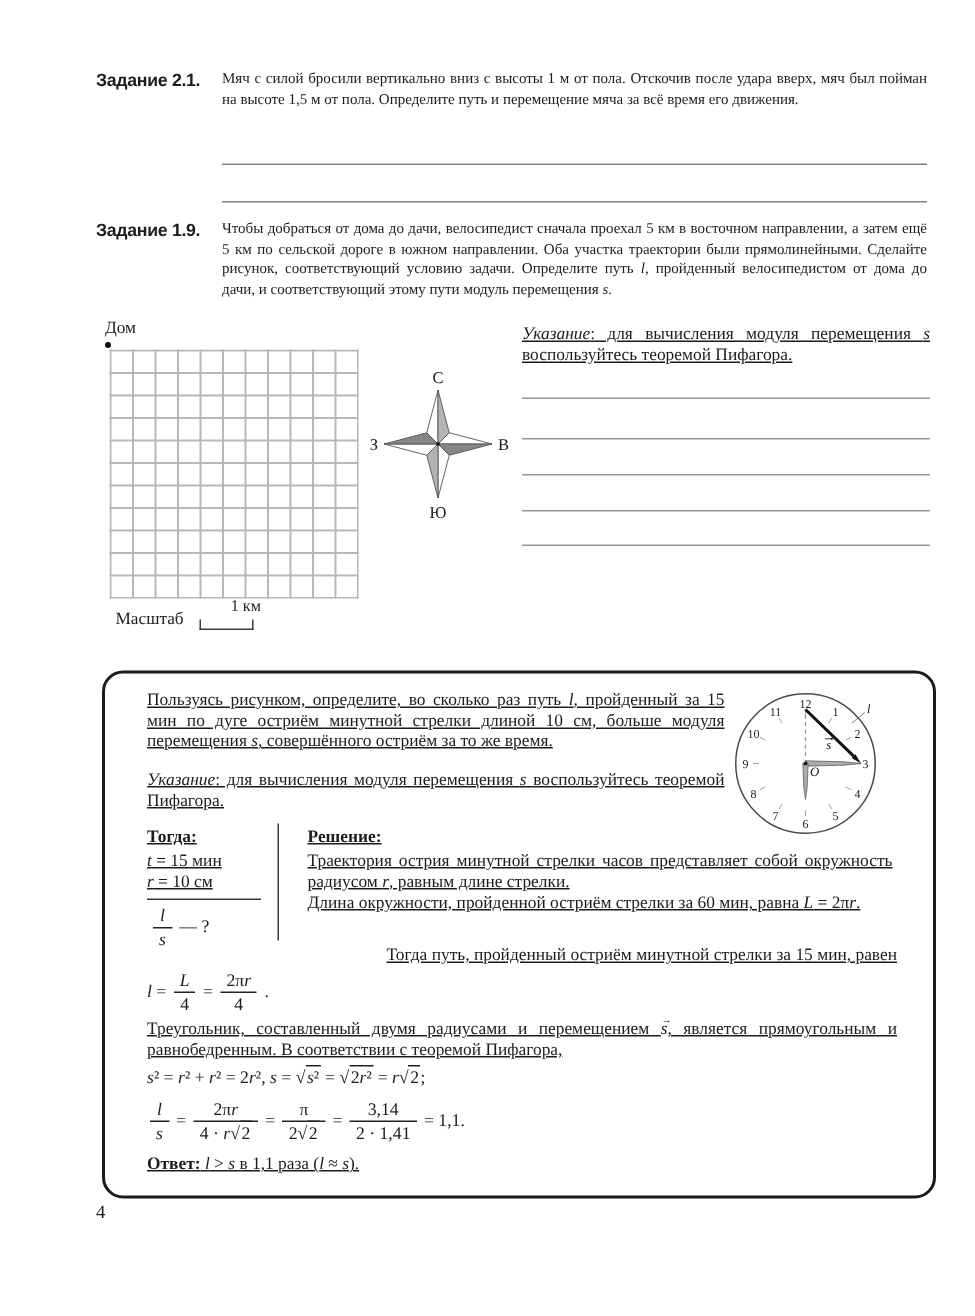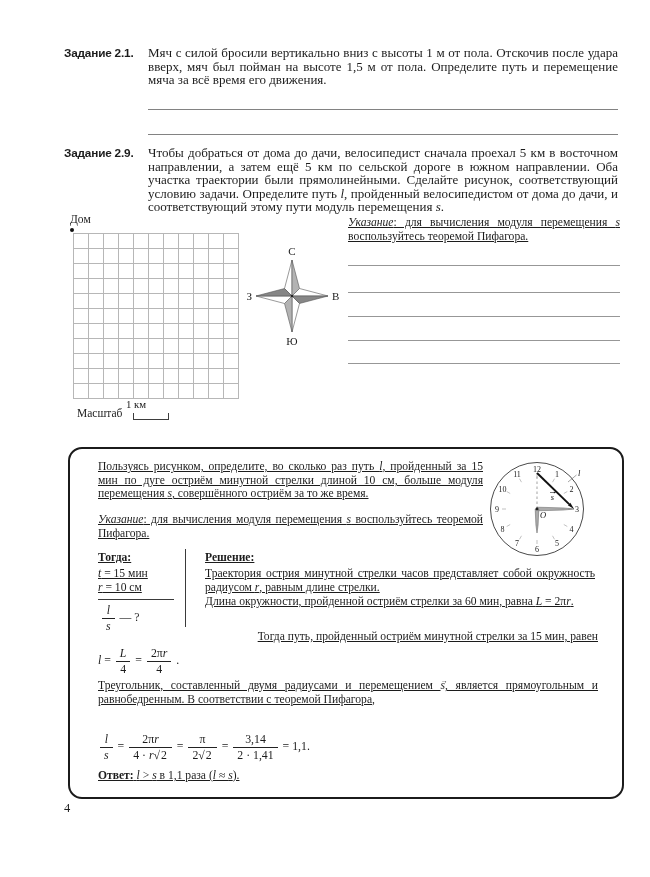--- a/index.html
+++ b/index.html
@@ -1,34 +1,34 @@
 <!DOCTYPE html>
 <html><head>
 <meta charset="utf-8">
 <style>
   html,body{margin:0;padding:0;background:#ffffff;}
   .page{position:relative;width:650px;height:877px;background:#fff;overflow:hidden;
         font-family:"Liberation Serif",serif;color:#1c1c1c;}
   .task-label{position:absolute;left:64px;width:82px;font-family:"Liberation Sans",sans-serif;
         font-weight:bold;font-size:11.8px;letter-spacing:-0.2px;}
-  .task-text{position:absolute;left:148px;width:470px;font-size:13px;line-height:13.6px;
+  .task-text{position:absolute;left:148px;width:470px;font-size:10px;line-height:13.6px;
         text-align:justify;}
   .par{font-size:11.6px;line-height:13.6px;text-align:justify;position:absolute;text-decoration:underline;}
   .ans-line{position:absolute;height:0;border-top:1.6px solid #828282;}
   .ans-line.thin{border-top:1.3px solid #979797;}
   i{font-family:"Liberation Serif",serif;}
   
   .house-label{position:absolute;font-size:11.5px;}
   .dot{position:absolute;width:4px;height:4px;border-radius:50%;background:#111;}
   .grid{position:absolute;width:166px;height:166px;
     background-image:linear-gradient(to right,#b7b7b7 1px,transparent 1px),
                      linear-gradient(to bottom,#b7b7b7 1px,transparent 1px);
     background-size:15px 15px;}
   .scale-label{position:absolute;font-size:11.5px;}
-  .scale-value{position:absolute;font-size:10.8px;text-align:left;}
+  .scale-value{position:absolute;font-size:10.8px;text-align:right;}
   .scale-bar{position:absolute;height:6px;border-bottom:1.3px solid #3d3d3d;
     border-left:1.3px solid #3d3d3d;border-right:1.3px solid #3d3d3d;}
   
   .ex-box{position:absolute;left:68px;top:447px;width:552px;height:348px;
     border:2.6px solid #1b1b1b;border-radius:14px;}
   .bold{font-weight:bold;}
   .vdiv{position:absolute;width:0;border-left:1.1px solid #3a3a3a;}
   .hrule{position:absolute;height:0;border-top:1.1px solid #3a3a3a;}
   .formula{position:absolute;font-size:11.8px;line-height:13px;white-space:nowrap;}
   .frac{display:inline-block;text-align:center;vertical-align:middle;margin:0 2px;}
@@ -42,21 +42,21 @@
 </head>
 <body>
 
 <div class="page">
 
   <div class="task-label" style="top:46px">Задание 2.1.</div>
   <div class="task-text" style="top:46px">Мяч с силой бросили вертикально вниз с высоты 1 м от пола. Отскочив после удара вверх, мяч был пойман на высоте 1,5 м от пола. Определите путь и перемещение мяча за всё время его движения.</div>
   <div class="ans-line" style="left:148px;top:109px;width:470px"></div>
   <div class="ans-line" style="left:148px;top:134px;width:470px"></div>
 
-  <div class="task-label" style="top:146px">Задание 2.9.</div>
+  <div class="task-label" style="top:146px">Задание 1.9.</div>
   <div class="task-text" style="top:146px">Чтобы добраться от дома до дачи, велосипедист сначала проехал 5 км в восточном направлении, а затем ещё 5 км по сельской дороге в южном направлении. Оба участка траектории были прямолинейными. Сделайте рисунок, соответствующий условию задачи. Определите путь <i>l</i>, пройденный велосипедистом от дома до дачи, и соответствующий этому пути модуль перемещения <i>s</i>.</div>
 
   <div class="house-label" style="left:70px;top:213px">Дом</div>
   <div class="dot" style="left:70px;top:228px"></div>
   <div class="grid" style="left:73px;top:233px"></div>
 
   <svg style="position:absolute;left:240px;top:244px" width="104" height="104" viewBox="-52 -52 104 104">
     <g stroke="#555" stroke-width="0.6" stroke-linejoin="miter">
       <polygon points="0,-36 0,0 -7.5,-7.5" fill="#ffffff"></polygon>
       <polygon points="0,-36 0,0 7.5,-7.5" fill="#b3b3b3"></polygon>
@@ -142,20 +142,21 @@
   <div class="vdiv" style="left:185px;top:549px;height:78px"></div>
 
   <div class="par bold" style="left:205px;top:551px;text-align:right">Решение:</div>
   <div class="par" style="left:205px;top:567px;width:390px">Траектория острия минутной стрелки часов представляет собой окружность радиусом <i>r</i>, равным длине стрелки.</div>
   <div class="par" style="left:205px;top:595px;width:390px">Длина окружности, пройденной остриём стрелки за 60 мин, равна <i>L</i> = 2π<i>r</i>.</div>
 
   <div class="par" style="left:98px;top:630px;width:500px;text-align:right">Тогда путь, пройденный остриём минутной стрелки за 15 мин, равен</div>
   <div class="formula" style="left:98px;top:647px"><span><i>l</i> = </span><span class="frac"><span class="fnum"><i>L</i></span><span class="fden">4</span></span><span> = </span><span class="frac"><span class="fnum">2π<i>r</i></span><span class="fden">4</span></span><span> .</span></div>
 
   <div class="par" style="left:98px;top:679px;width:500px">Треугольник, составленный двумя радиусами и перемещением <span class="vec">s</span>, является прямоугольным и равнобедренным. В соответствии с теоремой Пифагора,</div>
+  <div class="formula" style="left:98px;top:712px"><i>s</i>² = <i>r</i>² + <i>r</i>² = 2<i>r</i>², <i>s</i> = √<span class="rad"><i>s</i>²</span> = √<span class="rad">2<i>r</i>²</span> = <i>r</i>√<span class="rad">2</span>;</div>
   <div class="formula" style="left:98px;top:733px"><span class="frac"><span class="fnum"><i>l</i></span><span class="fden"><i>s</i></span></span><span> = </span><span class="frac"><span class="fnum">2π<i>r</i></span><span class="fden">4 · <i>r</i>√<span class="rad">2</span></span></span><span> = </span><span class="frac"><span class="fnum">π</span><span class="fden">2√<span class="rad">2</span></span></span><span> = </span><span class="frac"><span class="fnum">3,14</span><span class="fden">2 · 1,41</span></span><span> = 1,1.</span></div>
 
   <div class="par" style="left:98px;top:769px;width:500px;text-align:left">
     <span class="bold">Ответ:</span>
     <span><i>l</i> &gt; <i>s</i> в 1,1 раза (<i>l</i> ≈ <i>s</i>).</span>
   </div>
 
   <div class="page-number" style="left:64px;top:801px">4</div>
 </div>
 

